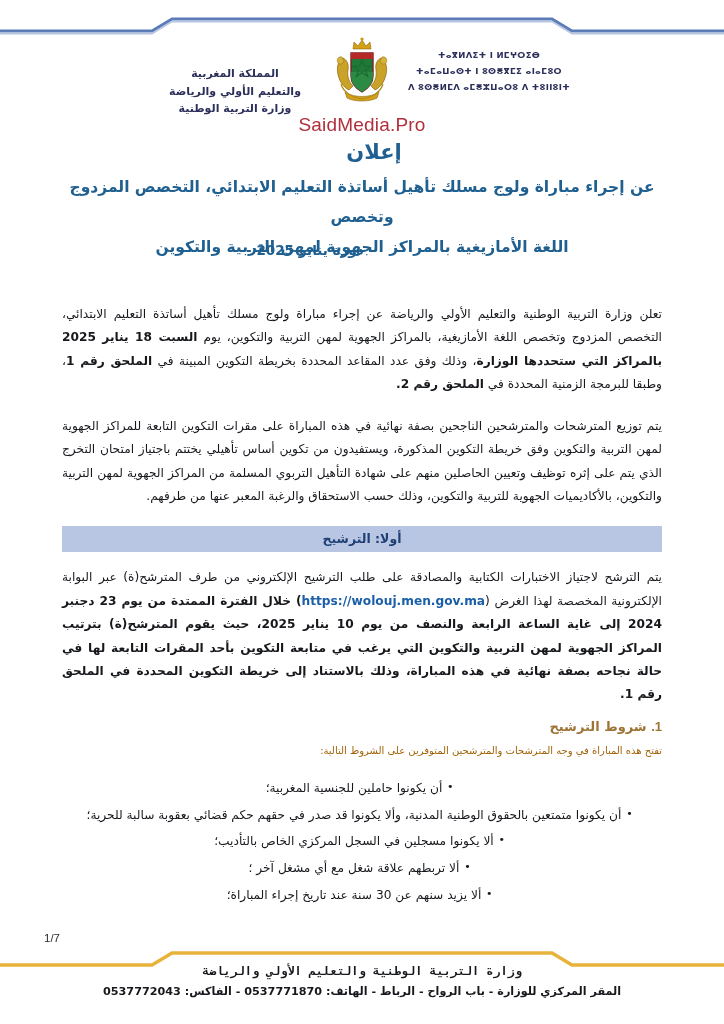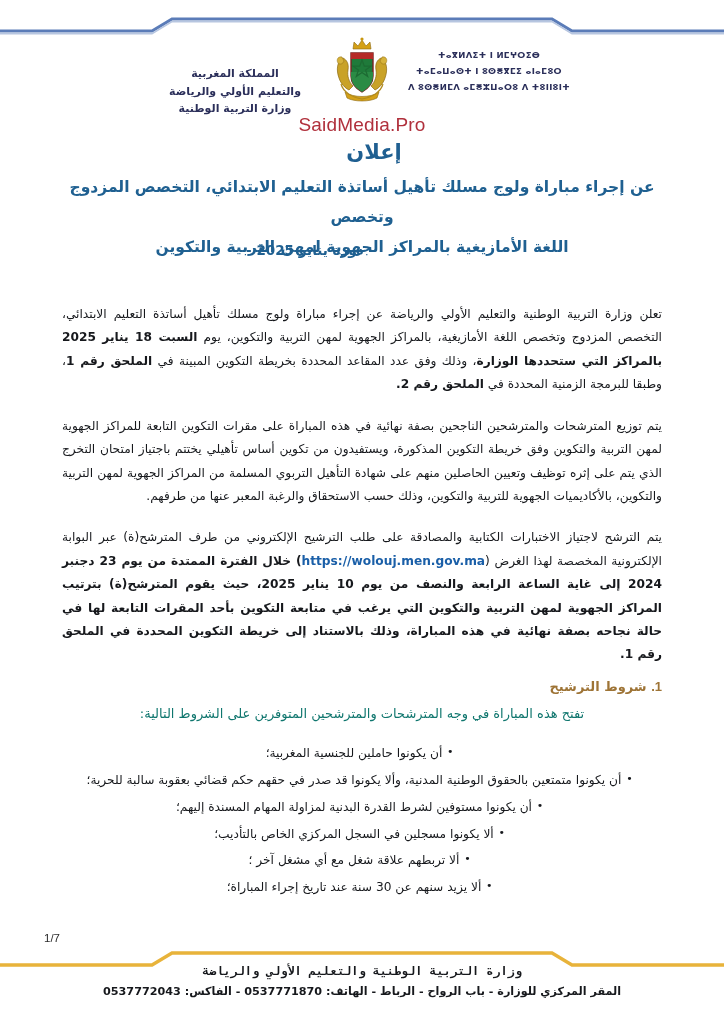--- a/index.html
+++ b/index.html
@@ -168,23 +168,23 @@
     color: #9e7436;
     font-size: 13px;
     font-weight: bold;
     margin: 4px 0 8px 0;
     text-align: right;
     font-family: "DejaVu Sans", sans-serif;
     direction: rtl;
   }
   .num-heading .num { font-family: "Liberation Sans", sans-serif; }
   .lead-in {
-    font-size: 13px;
-    color: #0f766e;
-    text-align: center;
+    font-size: 10px;
+    color: #a16207;
+    text-align: right;
     margin: 0 0 8px 0;
     line-height: 1.8;
   }
 
   
   ul.conditions {
     list-style: none;
     margin: 16px;
     padding: 0;
     direction: rtl;
@@ -301,34 +301,34 @@
     <div>اللغة الأمازيغية بالمراكز الجهوية لمهن التربية والتكوين</div>
   </div>
   <div class="doc-session">- دورة يناير 2025 -</div>
 
   <div class="content">
 
     <p class="para" id="para1"><span>تعلن وزارة التربية الوطنية والتعليم الأولي والرياضة عن إجراء مباراة ولوج مسلك تأهيل أساتذة التعليم الابتدائي، التخصص المزدوج وتخصص اللغة الأمازيغية، بالمراكز الجهوية لمهن التربية والتكوين، يوم </span><span class="b">السبت 18 يناير 2025 بالمراكز التي ستحددها الوزارة</span><span>، وذلك وفق عدد المقاعد المحددة بخريطة التكوين المبينة في </span><span class="b">الملحق رقم 1</span><span>، وطبقا للبرمجة الزمنية المحددة في </span><span class="b">الملحق رقم 2.</span></p>
 
     <p class="para">يتم توزيع المترشحات والمترشحين الناجحين بصفة نهائية في هذه المباراة على مقرات التكوين التابعة للمراكز الجهوية لمهن التربية والتكوين وفق خريطة التكوين المذكورة، ويستفيدون من تكوين أساس تأهيلي يختتم باجتياز امتحان التخرج الذي يتم على إثره توظيف وتعيين الحاصلين منهم على شهادة التأهيل التربوي المسلمة من المراكز الجهوية لمهن التربية والتكوين، بالأكاديميات الجهوية للتربية والتكوين، وذلك حسب الاستحقاق والرغبة المعبر عنها من طرفهم.</p>
 
+    <div class="section-bar">أولا: الترشيح</div>
 
     <p class="para tight" id="para3"><span>يتم الترشح لاجتياز الاختبارات الكتابية والمصادقة على طلب الترشيح الإلكتروني من طرف المترشح(ة) عبر البوابة الإلكترونية المخصصة لهذا الغرض (</span><span class="url">https://wolouj.men.gov.ma</span><span class="b">) خلال الفترة الممتدة من يوم 23 دجنبر 2024 إلى غاية الساعة الرابعة والنصف من يوم 10 يناير 2025، حيث يقوم المترشح(ة) بترتيب المراكز الجهوية لمهن التربية والتكوين التي يرغب في متابعة التكوين بأحد المقرات التابعة لها في حالة نجاحه بصفة نهائية في هذه المباراة، وذلك بالاستناد إلى خريطة التكوين المحددة في </span><span class="b">الملحق رقم 1.</span></p>
 
     <div class="num-heading">
       <span class="num">1.</span>
       <span>شروط الترشيح</span>
     </div>
 
     <p class="lead-in">تفتح هذه المباراة في وجه المترشحات والمترشحين المتوفرين على الشروط التالية:</p>
 
     <ul class="conditions" id="conditions">
         <li><span class="bullet-row"><span class="bullet">•</span><span>أن يكونوا حاملين للجنسية المغربية؛</span></span></li>
         <li><span class="bullet-row"><span class="bullet">•</span><span>أن يكونوا متمتعين بالحقوق الوطنية المدنية، وألا يكونوا قد صدر في حقهم حكم قضائي بعقوبة سالبة للحرية؛</span></span></li>
-        <li><span class="bullet-row"><span class="bullet">•</span><span>أن يكونوا مستوفين لشرط القدرة البدنية لمزاولة المهام المسندة إليهم؛</span></span></li>
         <li><span class="bullet-row"><span class="bullet">•</span><span>ألا يكونوا مسجلين في السجل المركزي الخاص بالتأديب؛</span></span></li>
         <li><span class="bullet-row"><span class="bullet">•</span><span>ألا تربطهم علاقة شغل مع أي مشغل آخر ؛</span></span></li>
         <li><span class="bullet-row"><span class="bullet">•</span><span>ألا يزيد سنهم عن 30 سنة عند تاريخ إجراء المباراة؛</span></span></li>
       </ul>
   </div>
 
   <div class="page-num">1/7</div>
 
   <svg class="rule-svg rule-bottom" viewBox="0 0 724 22" preserveAspectRatio="none">
     <path d="M0,17 L152,17 L172,5 L552,5 L572,17 L724,17" fill="none" stroke="#e8b33a" stroke-width="3.4"></path>

